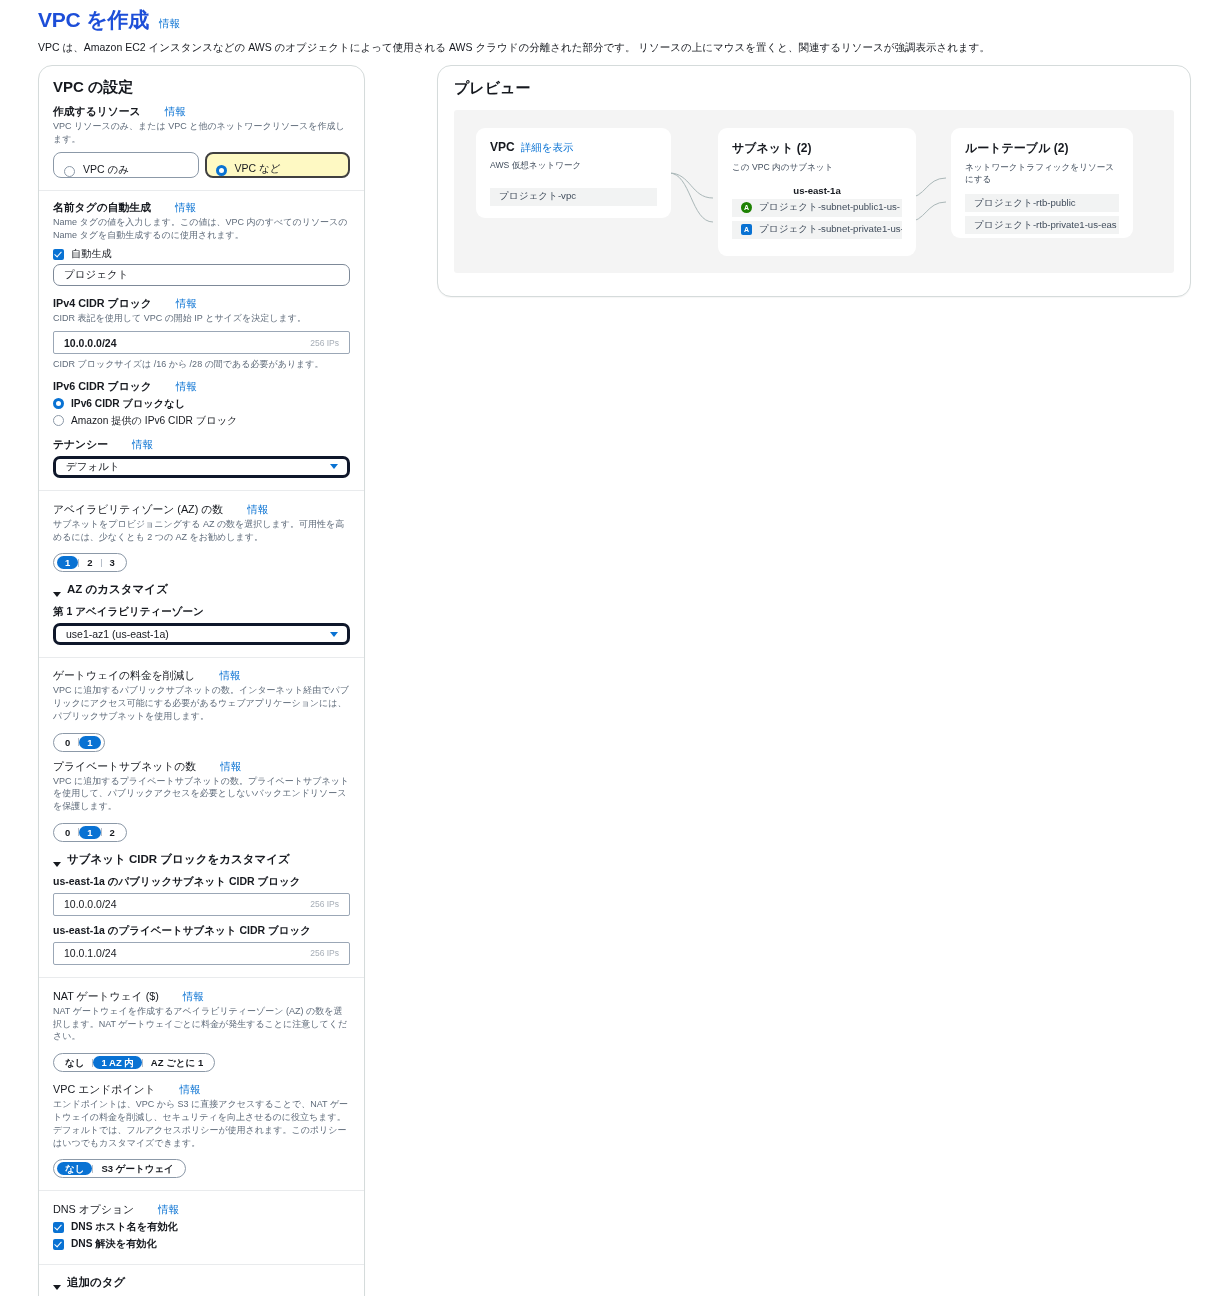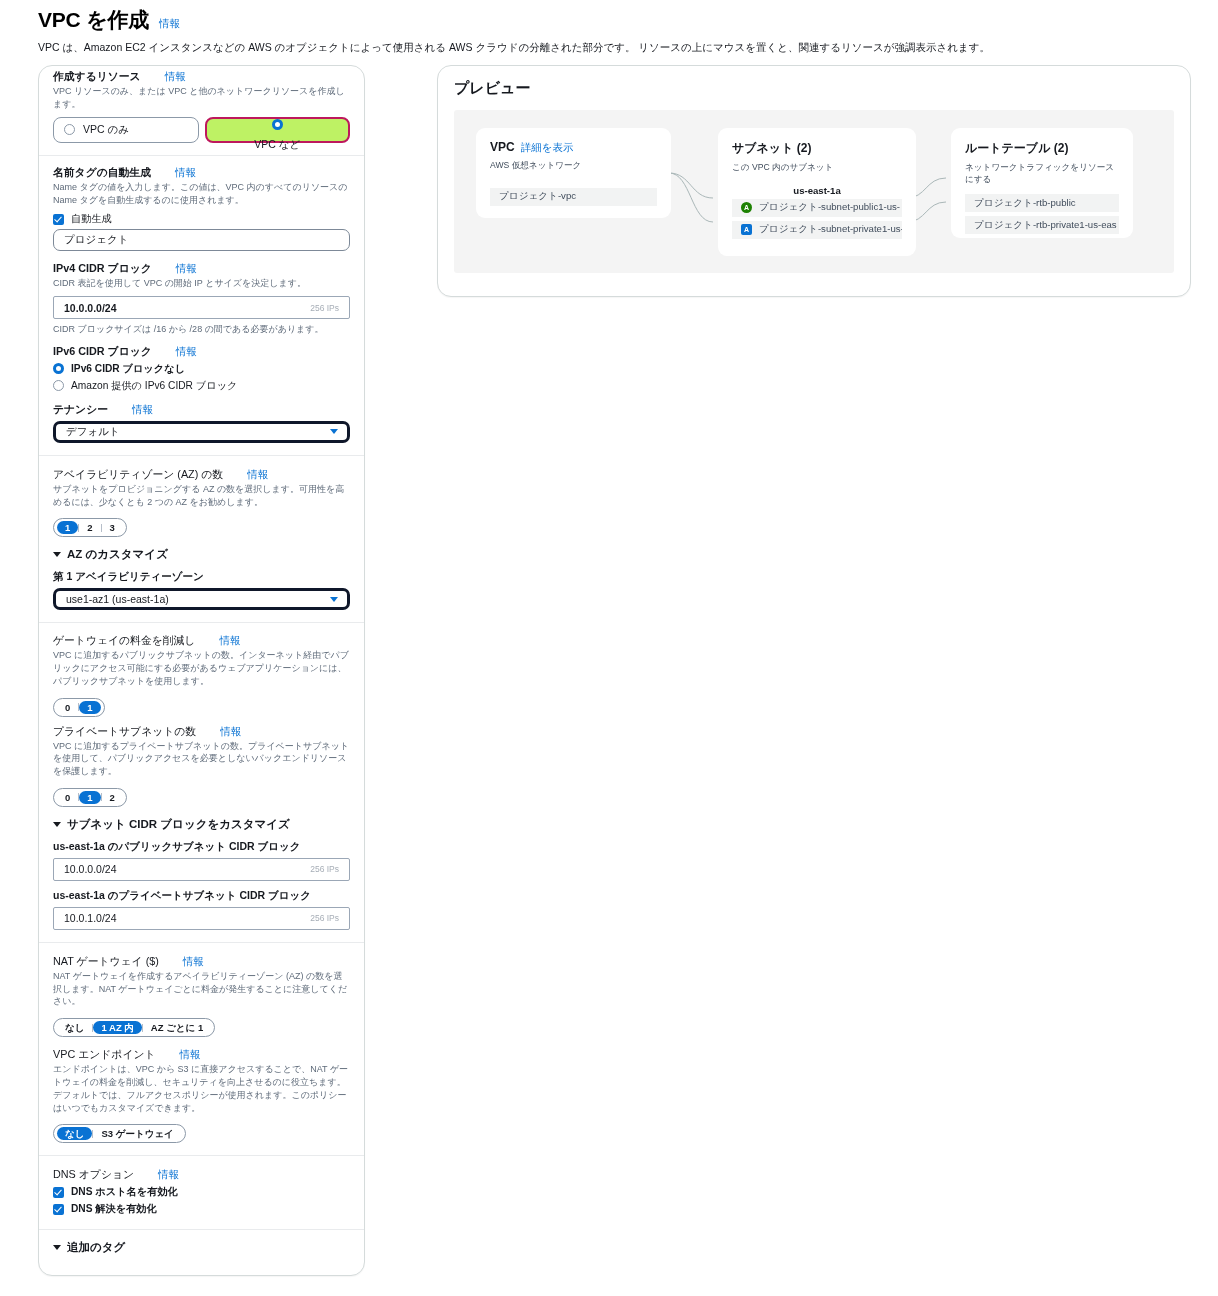--- a/index.html
+++ b/index.html
@@ -18,21 +18,21 @@
     overflow: hidden;
   }
 
   
   .page-header { padding: 6px 0 0 38px; }
   .page-title-row { display: flex; align-items: baseline; gap: 10px; }
   .page-title {
     font-size: 21px;
     font-weight: bold;
     letter-spacing: -0.2px;
-    color: #000000;
+    color: #1d4ed8;
     margin: 0;
   }
   .info-link {
     font-size: 10.5px;
     color: #0972d3;
     text-decoration: none;
     font-weight: normal;
     cursor: pointer;
   }
   .page-desc {
@@ -94,33 +94,32 @@
   }
 
   
   .tile-row { display: flex; gap: 6px; margin-top: 5px; }
   .tile {
     flex: 1;
     border: 1px solid #8c99a8;
     border-radius: 8px;
     height: 26px;
     display: flex;
-    align-items: center;
+    align-items: flex-end;
     gap: 8px;
     padding: 0 10px;
     font-size: 10.5px;
     background: #fff;
     cursor: pointer;
     box-sizing: border-box;
   }
   .tile.selected {
-    border: 2px solid #be185d;
-    background: #bef264;
+    border: 2px solid #404040;
+    background: #fef9c3;
     padding: 0 9px;
-    flex-direction: column;
   }
   .radio-dot {
     width: 11px; height: 11px;
     border-radius: 50%;
     border: 1.2px solid #8c99a8;
     background: #fff;
     flex: none;
     box-sizing: border-box;
   }
   .radio-dot.on {
@@ -212,21 +211,21 @@
     cursor: pointer;
     white-space: nowrap;
   }
   .seg.on { background: #0972d3; color: #fff; }
   .seg-div {
     width: 1px; height: 8px; background: #b6bec9;
   }
 
   
   .expander {
-    display: flex; align-items: center; gap: 6px;
+    display: flex; align-items: flex-end; gap: 6px;
     font-size: 11.5px; font-weight: bold;
     margin: 10px 0 4px 0;
     cursor: pointer;
   }
   .tri {
     width: 0; height: 0;
     border-left: 4.5px solid transparent;
     border-right: 4.5px solid transparent;
     border-top: 5.5px solid #16191f;
   }
@@ -315,20 +314,21 @@
   <div class="page-title-row">
     <h1 class="page-title">VPC を作成</h1>
     <a class="info-link">情報</a>
   </div>
   <p class="page-desc">VPC は、Amazon EC2 インスタンスなどの AWS のオブジェクトによって使用される AWS クラウドの分離された部分です。 リソースの上にマウスを置くと、関連するリソースが強調表示されます。</p>
 </div>
 
 <div class="layout">
 
   <div class="settings-card">
+    <h2 class="card-title">VPC の設定</h2>
 
     <div class="section">
       <div class="field-label">
         <span>作成するリソース</span>
         <a class="info-link">情報</a>
       </div>
       <div class="field-desc">VPC リソースのみ、または VPC と他のネットワークリソースを作成します。</div>
       <div class="tile-row">
         <div class="tile">
           <span class="radio-dot"></span>

